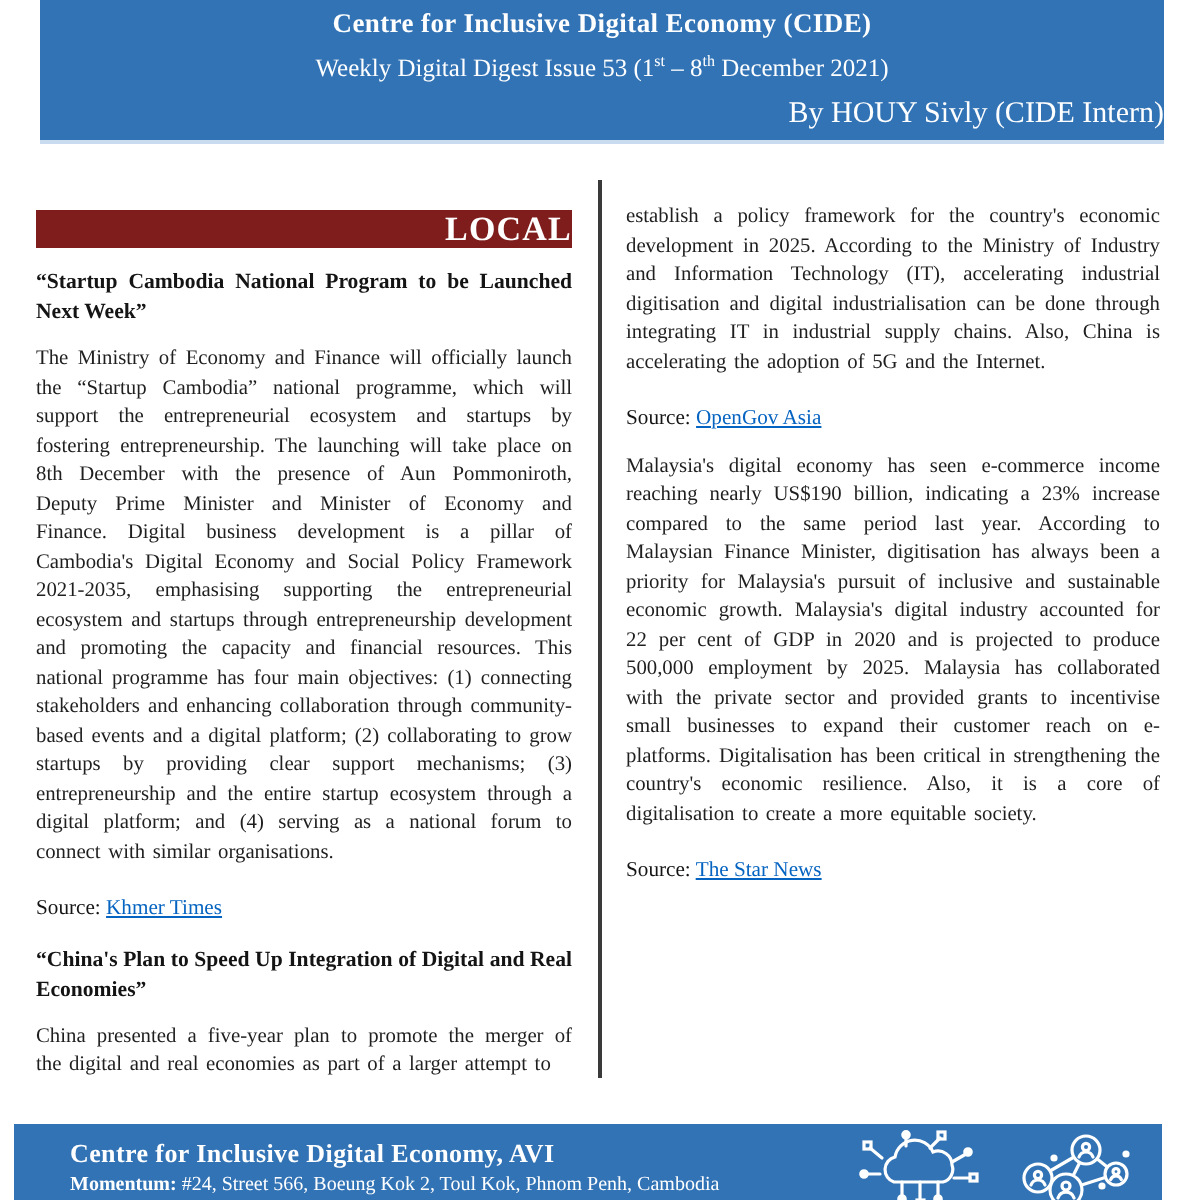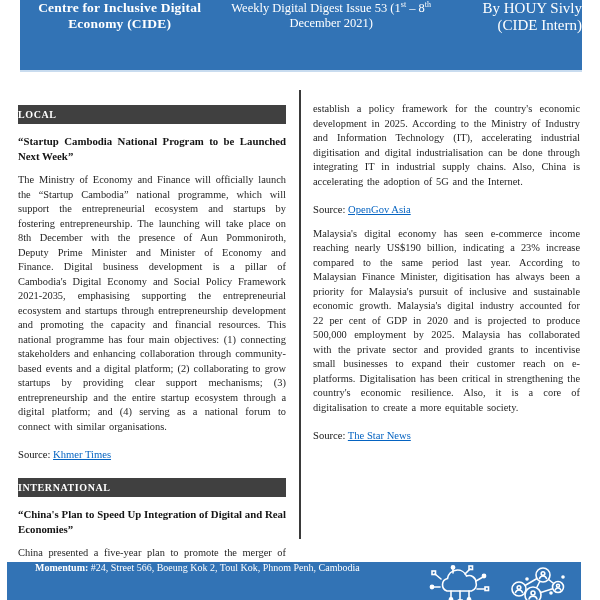--- a/index.html
+++ b/index.html
@@ -9,43 +9,43 @@
     font-family: "Liberation Serif", "DejaVu Serif", serif;
     color: #1f1f1f;
   }
 
   
   .banner {
     position: absolute; left: 20px; top: 0; width: 562px; height: 72px;
     background: #3273B5;
     border-bottom: 2px solid #c9dcef;
     color: #ffffff; text-align: center;
-    display: flex; flex-direction: row; justify-content: center; gap: 6px;
+    display: flex; flex-direction: column; justify-content: center; gap: 6px;
   }
   .banner .title { font-size: 13.5px; font-weight: bold; letter-spacing: 0.2px; }
   .banner .subtitle { font-size: 12.5px; }
   .banner .byline { font-size: 15px; text-align: right; }
   .banner sup { font-size: 8px; text-align: right; }
 
   
   .col {
     position: absolute; top: 90px;
     font-size: 10.4px; line-height: 14.5px;
   }
   .col-left  { left: 18px;  width: 268px; height: 472px; overflow: hidden; }
   .col-right { left: 313px; width: 267px; height: 472px; overflow: hidden; }
   .divider {
     position: absolute; left: 299px; top: 90px; width: 2px; height: 449px;
     background: #3a3a3a;
   }
 
   .section-bar {
     margin-top: 15px; height: 19px; line-height: 19px;
-    background: #404040; color: #ffffff;
-    text-align: left; font-weight: bold; font-size: 10px; letter-spacing: 0.6px;
+    background: #7f1d1d; color: #ffffff;
+    text-align: right; font-weight: bold; font-size: 17px; letter-spacing: 0.6px;
   }
   .headline {
     margin-top: 10px; font-size: 10.8px; font-weight: bold; line-height: 15px;
     text-align: justify; color: #141414;
   }
   .body-par {
     margin-top: 9px; text-align: justify; word-spacing: 1.2px;
   }
   .source-line { margin-top: 14px; font-size: 10.6px; }
   .source-label { font-weight: normal; color: #141414; }
@@ -71,37 +71,37 @@
   <div class="byline">By HOUY Sivly (CIDE Intern)</div>
 </div>
 
 <div class="col col-left">
   <div class="section-bar">LOCAL</div>
 
   <div class="headline">“Startup Cambodia National Program to be Launched Next Week”</div>
   <p class="body-par">The Ministry of Economy and Finance will officially launch the “Startup Cambodia” national programme, which will support the entrepreneurial ecosystem and startups by fostering entrepreneurship. The launching will take place on 8th December with the presence of Aun Pommoniroth, Deputy Prime Minister and Minister of Economy and Finance. Digital business development is a pillar of Cambodia's Digital Economy and Social Policy Framework 2021-2035, emphasising supporting the entrepreneurial ecosystem and startups through entrepreneurship development and promoting the capacity and financial resources. This national programme has four main objectives: (1) connecting stakeholders and enhancing collaboration through community-based events and a digital platform; (2) collaborating to grow startups by providing clear support mechanisms; (3) entrepreneurship and the entire startup ecosystem through a digital platform; and (4) serving as a national forum to connect with similar organisations.</p>
   <p class="source-line"><span class="source-label">Source:</span> <span class="source-link">Khmer Times</span></p>
 
-  <div class="section-bar">INTERNATIONAL</div>
 
   <div class="headline">“China's Plan to Speed Up Integration of Digital and Real Economies”</div>
   <p class="body-par">China presented a five-year plan to promote the merger of the digital and real economies as part of a larger attempt to</p>
 </div>
 
 <div class="divider"></div>
 
 <div class="col col-right">
   <p class="body-par" style="margin-top:12px">establish a policy framework for the country's economic development in 2025. According to the Ministry of Industry and Information Technology (IT), accelerating industrial digitisation and digital industrialisation can be done through integrating IT in industrial supply chains. Also, China is accelerating the adoption of 5G and the Internet.</p>
   <p class="source-line"><span class="source-label">Source:</span> <span class="source-link">OpenGov Asia</span></p>
 
   <p class="body-par">Malaysia's digital economy has seen e-commerce income reaching nearly US$190 billion, indicating a 23% increase compared to the same period last year. According to Malaysian Finance Minister, digitisation has always been a priority for Malaysia's pursuit of inclusive and sustainable economic growth. Malaysia's digital industry accounted for 22 per cent of GDP in 2020 and is projected to produce 500,000 employment by 2025. Malaysia has collaborated with the private sector and provided grants to incentivise small businesses to expand their customer reach on e-platforms. Digitalisation has been critical in strengthening the country's economic resilience. Also, it is a core of digitalisation to create a more equitable society.</p>
   <p class="source-line"><span class="source-label">Source:</span> <span class="source-link">The Star News</span></p>
 </div>
 
 <div class="footer">
+  <div class="org">Centre for Inclusive Digital Economy, AVI</div>
   <div class="addr"><b>Momentum:</b><span> #24, Street 566, Boeung Kok 2, Toul Kok, Phnom Penh, Cambodia</span></div>
 
   <div class="footer-icons">
 
     <svg width="66" height="40" viewBox="0 0 66 40" fill="none" stroke="#ffffff" stroke-width="1.6" stroke-linecap="round">
       <path d="M18 26 a6.5 6.5 0 0 1 0.5-12.5 a10 10 0 0 1 19-2.5 a7 7 0 0 1 9.5 6.5 a6.5 6.5 0 0 1-4.5 8.5 z"></path>
       <line x1="12" y1="14" x2="6" y2="9"></line>  
         <rect x="3" y="6" width="3.5" height="3.5"></rect>
       <line x1="11" y1="22" x2="4" y2="22"></line> 
         <circle cx="3" cy="22" r="1.6" fill="#ffffff"></circle>

